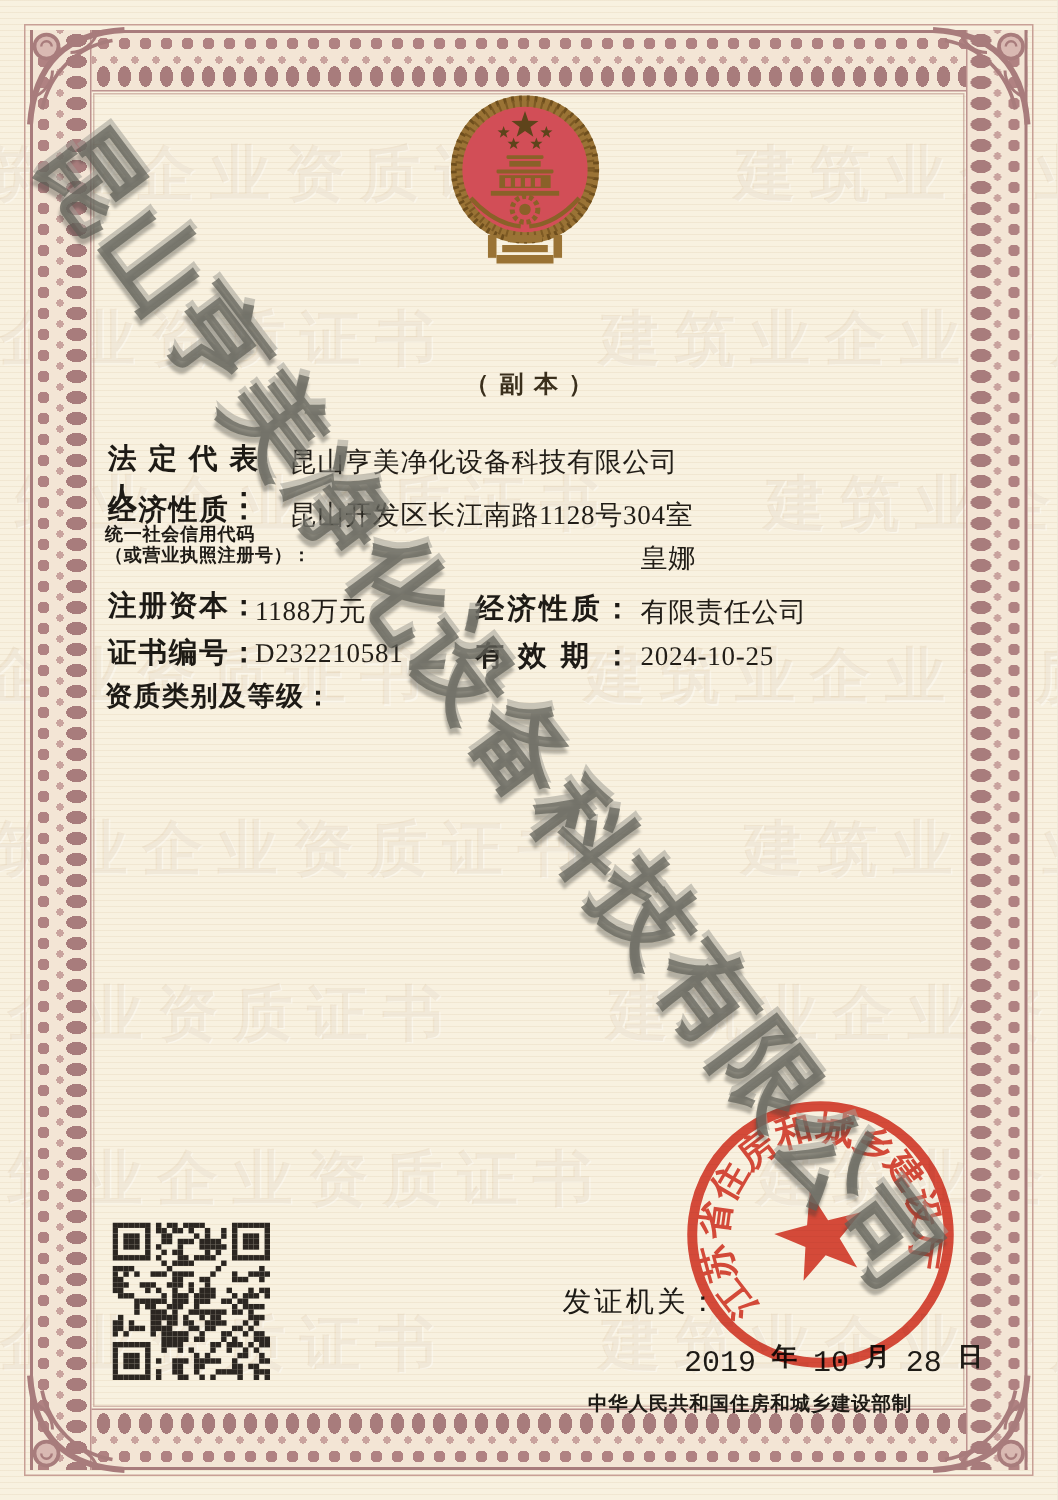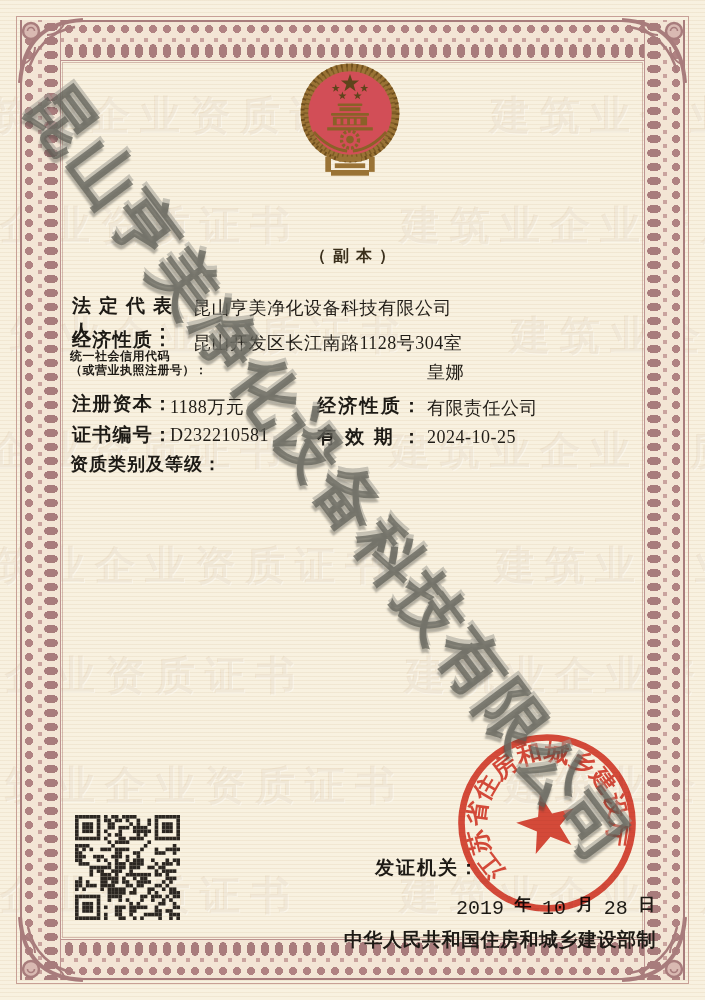--- a/index.html
+++ b/index.html
@@ -46,27 +46,27 @@
     text-align:justify;text-align-last:justify;}
   .val{position:absolute;z-index:4;color:#211d17;font-size:18px;
     font-family:"Liberation Serif",serif;letter-spacing:.5px;white-space:nowrap;}
   .lab-sm{position:absolute;z-index:4;font-weight:700;color:#1d1a15;font-size:12px;
     line-height:13px;letter-spacing:.5px;white-space:nowrap;}
   .lab-plain{position:absolute;z-index:4;font-weight:700;color:#1d1a15;font-size:18px;letter-spacing:1px;}
   .grade{position:absolute;z-index:4;font-weight:700;color:#201c16;font-size:19px;letter-spacing:1px;
     font-family:"Liberation Serif",serif;}
   
   .qr{position:absolute;left:75px;top:815px;width:105px;height:105px;z-index:4;}
-  .issuer{position:absolute;left:375px;top:855px;z-index:4;font-weight:700;font-size:19px;
+  .issuer{position:absolute;left:375px;top:855px;z-index:4;font-weight:400;font-size:19px;
     color:#1d1a15;letter-spacing:2px;}
   .dateline{position:absolute;left:456px;top:893px;z-index:4;white-space:nowrap;color:#1d1a15;}
   .dateline .num{font-family:Liberation Mono, monospace;font-size:20px;position:relative;top:4px;text-align:center;}
   .dateline .cn{font-weight:700;font-size:17px;margin:0 6px;}
   .madeby{position:absolute;left:340px;width:320px;top:927px;z-index:4;text-align:center;
-    font-weight:700;font-size:19px;color:#1d1a15;letter-spacing:.5px;}
+    font-weight:700;font-size:13px;color:#1d1a15;letter-spacing:.5px;}
   .seal{position:absolute;left:452px;top:728px;width:190px;height:190px;z-index:5;
     opacity:.9;mix-blend-mode:multiply;transform:rotate(-14deg);}
   
   .watermark{position:absolute;left:78px;top:66px;z-index:8;transform:rotate(53deg);
     transform-origin:0 0;white-space:nowrap;font-weight:900;font-size:66px;letter-spacing:2px;
     color:rgba(95,95,88,.72);
     text-shadow:-3px -3px 0 rgba(160,159,150,.55), 3px 3px 2px rgba(55,55,50,.35);}
 </style>
 </head>
 <body>

